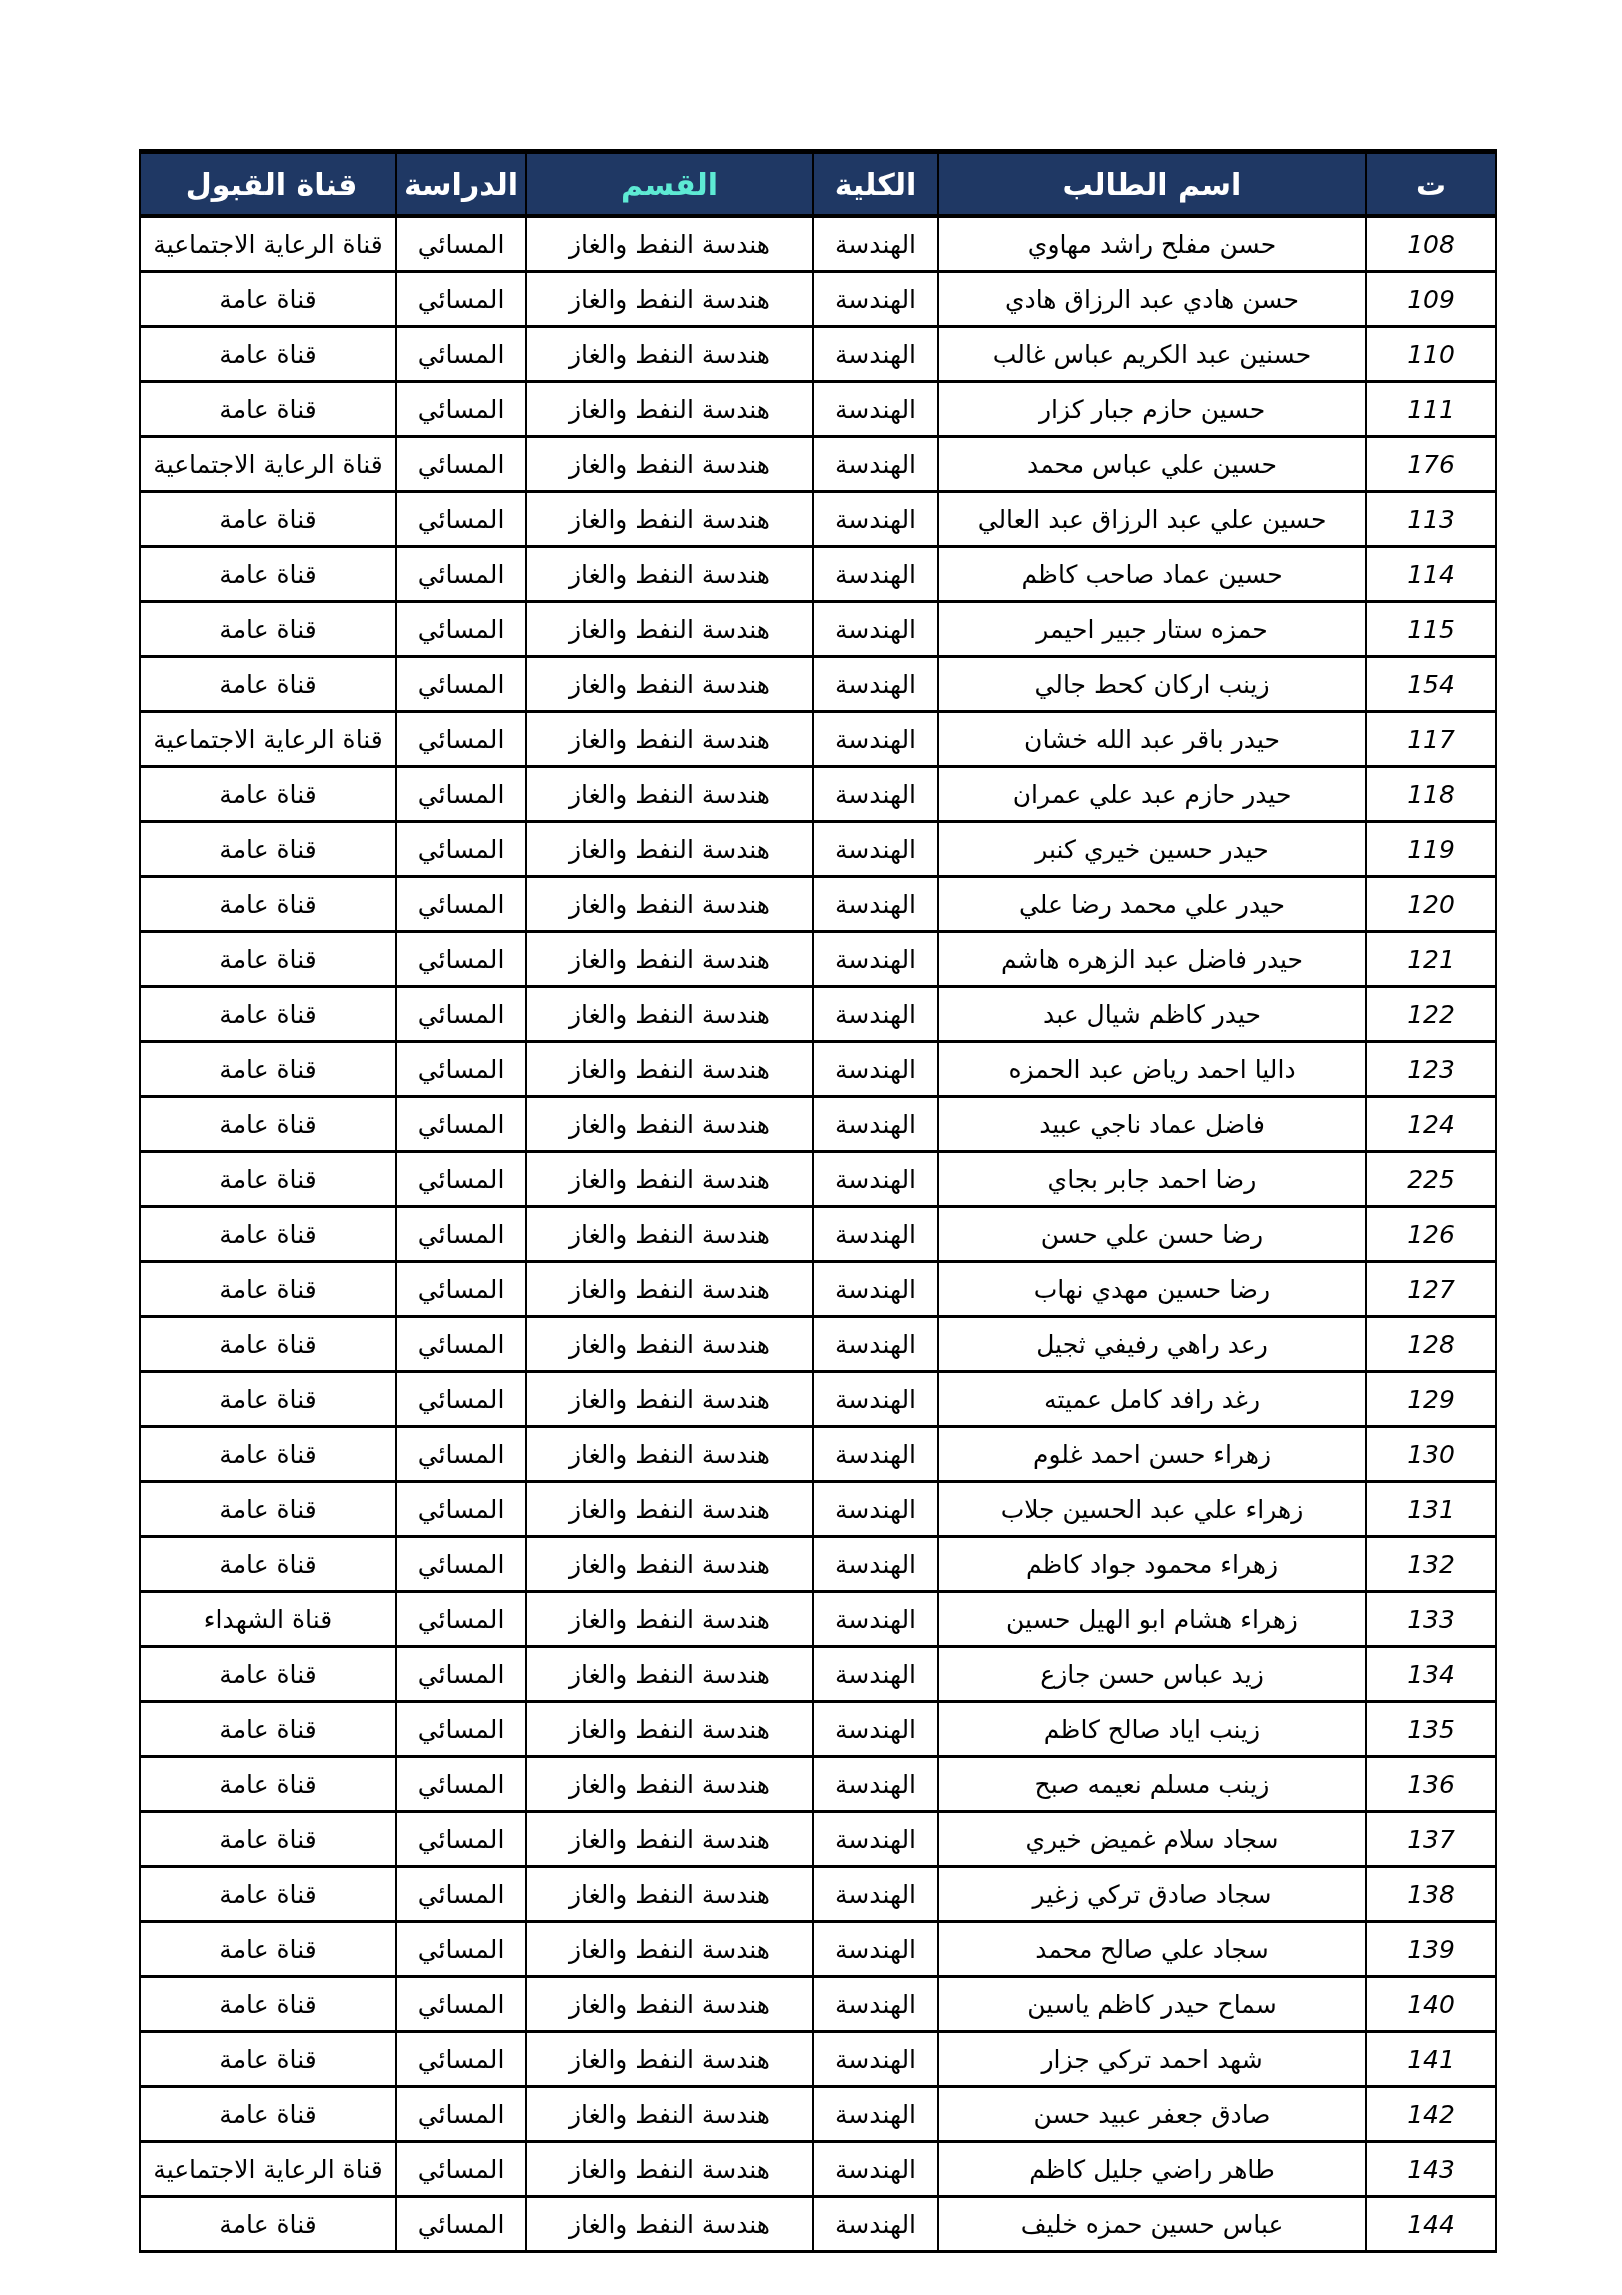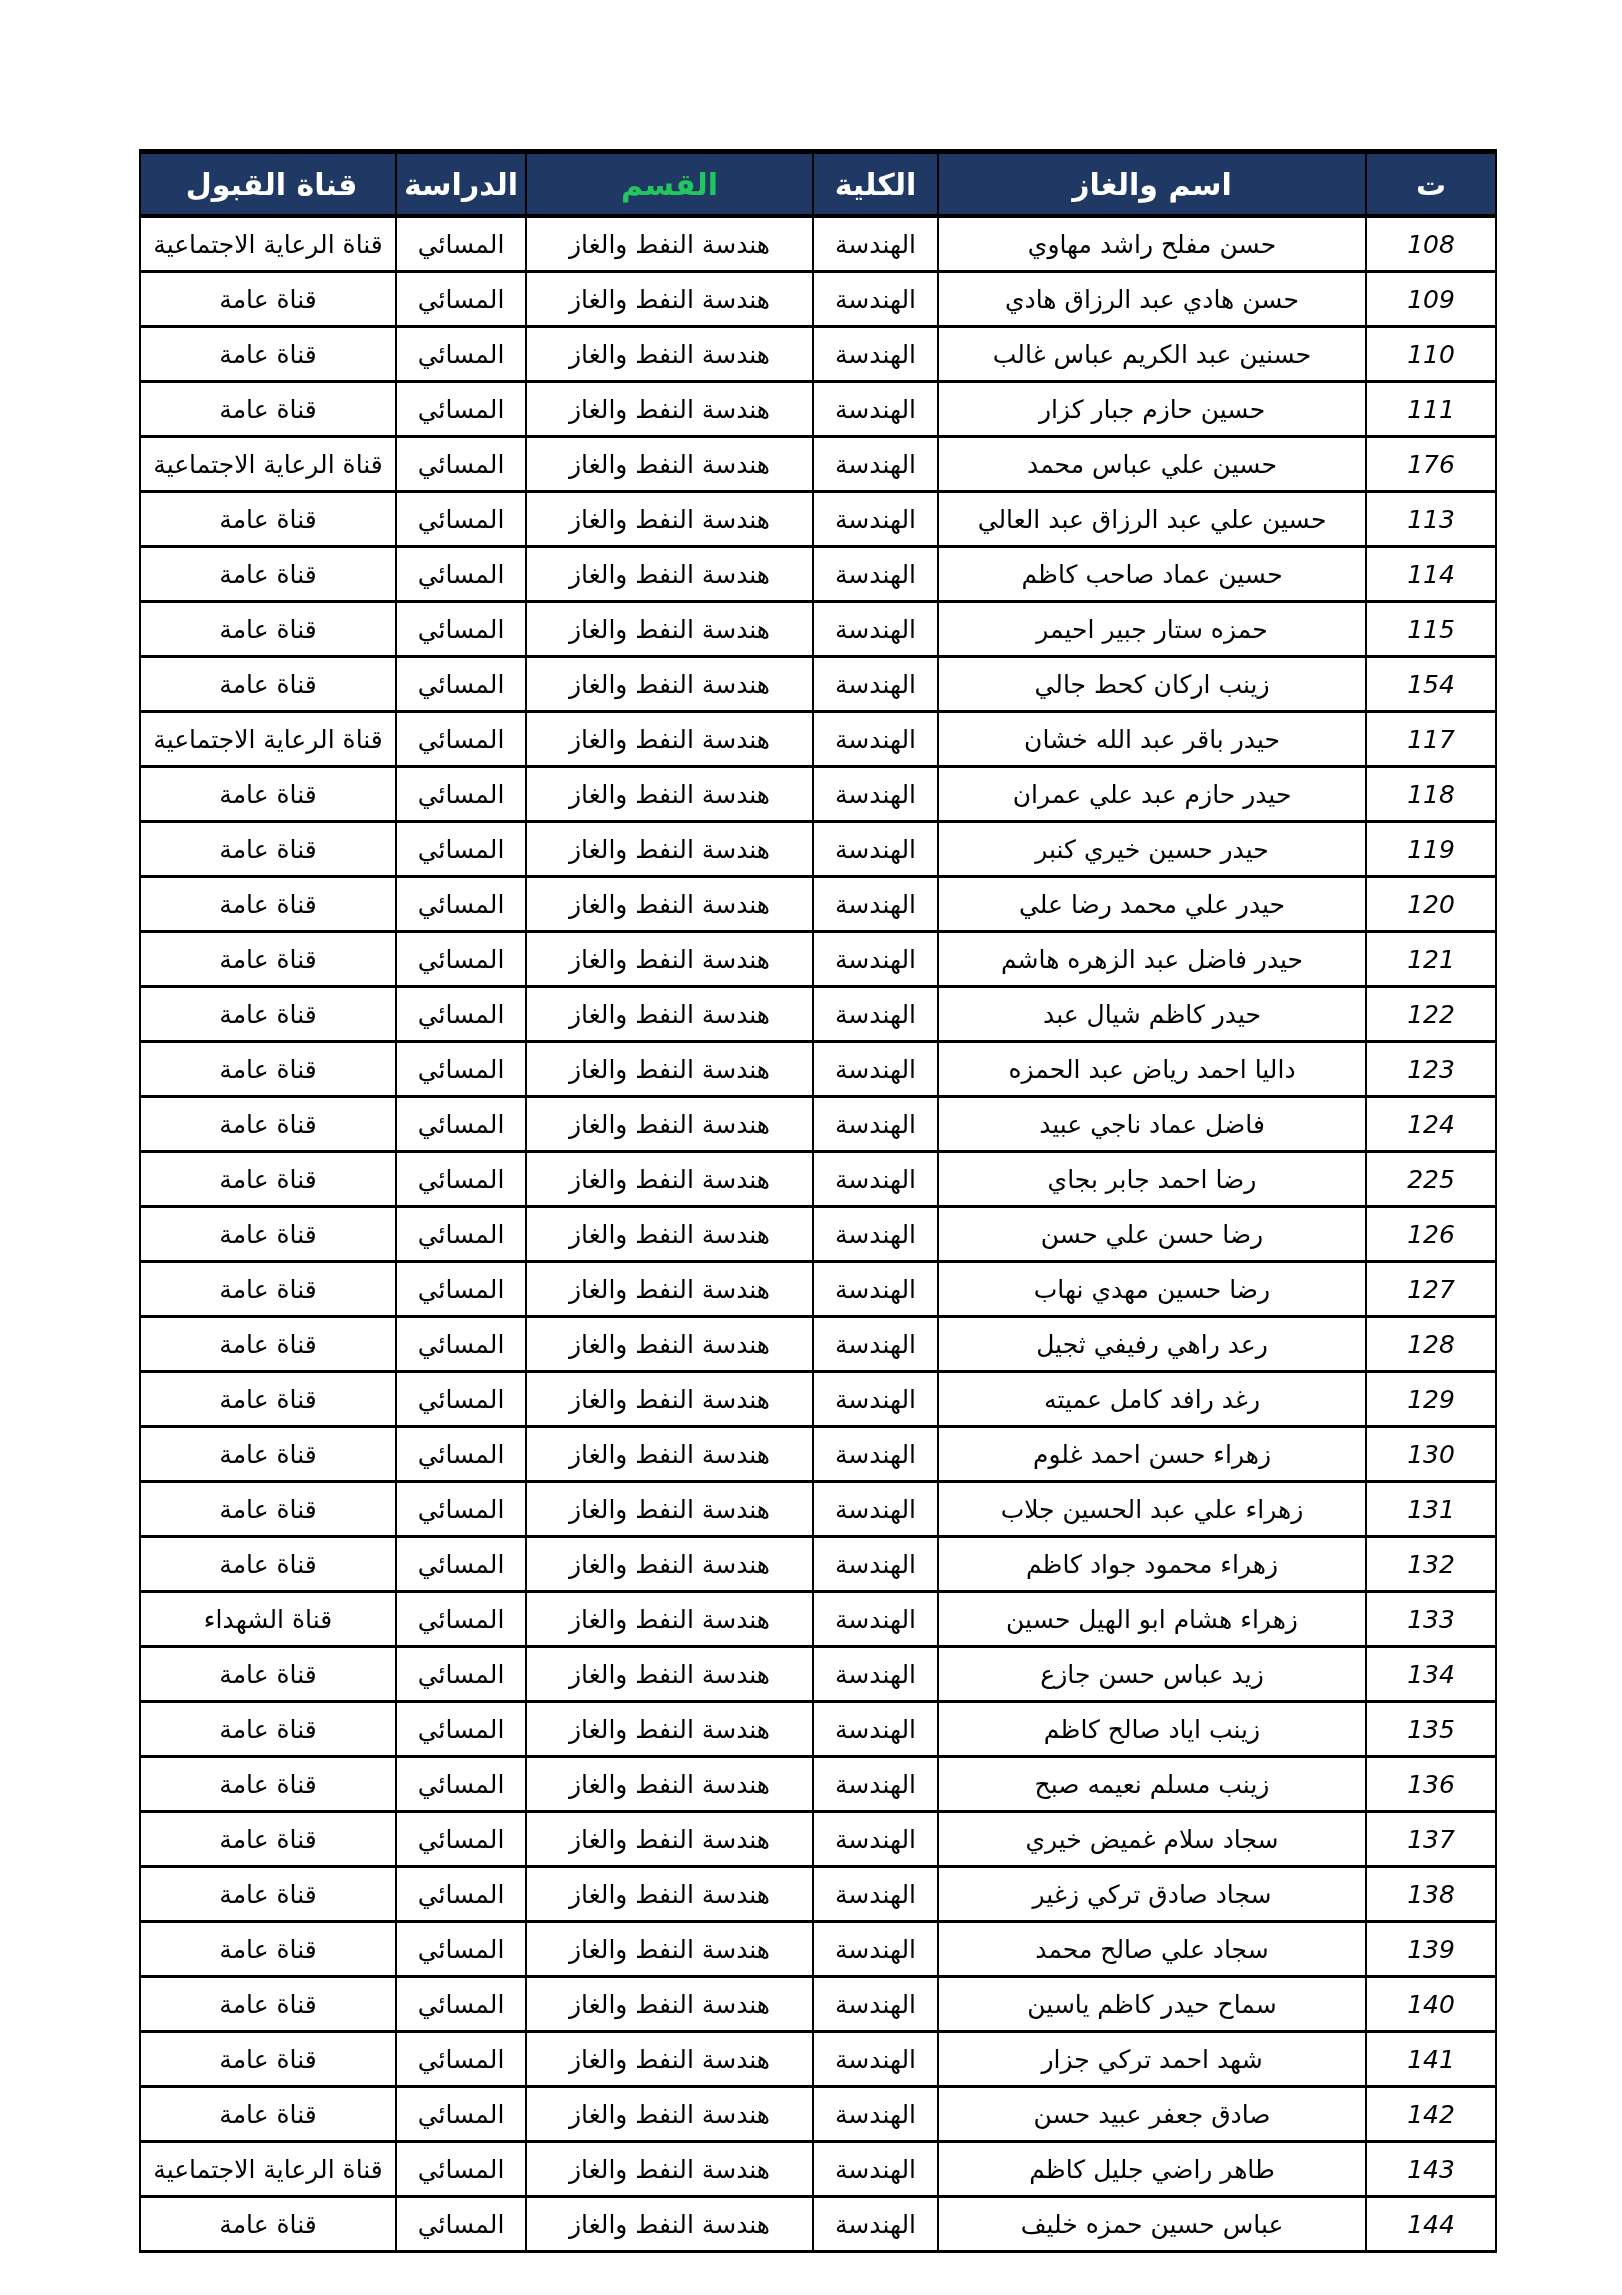--- a/index.html
+++ b/index.html
@@ -73,23 +73,23 @@
       <col class="c-no">
       <col class="c-name">
       <col class="c-college">
       <col class="c-dept">
       <col class="c-study">
       <col class="c-channel">
     </colgroup>
     <thead>
       <tr>
         <th style="background: rgb(31, 56, 100); color: rgb(255, 255, 255);">ت</th>
-        <th style="background: rgb(31, 56, 100); color: rgb(255, 255, 255);">اسم والغاز</th>
+        <th style="background: rgb(31, 56, 100); color: rgb(255, 255, 255);">اسم الطالب</th>
         <th style="background: rgb(31, 56, 100); color: rgb(255, 255, 255);">الكلية</th>
-        <th style="background: rgb(31, 56, 100); color: #22c55e;">القسم</th>
+        <th style="background: rgb(31, 56, 100); color: #5eead4;">القسم</th>
         <th style="background: rgb(31, 56, 100); color: rgb(255, 255, 255);">الدراسة</th>
         <th style="background: rgb(31, 56, 100); color: rgb(255, 255, 255); padding-left: 11px;">قناة القبول</th>
       </tr>
     </thead>
     <tbody>
         <tr>
           <td class="cell-serial">108</td>
           <td class="cell-student-name">حسن مفلح راشد مهاوي</td>
           <td class="cell-college">الهندسة</td>
           <td class="cell-department">هندسة النفط والغاز</td>

